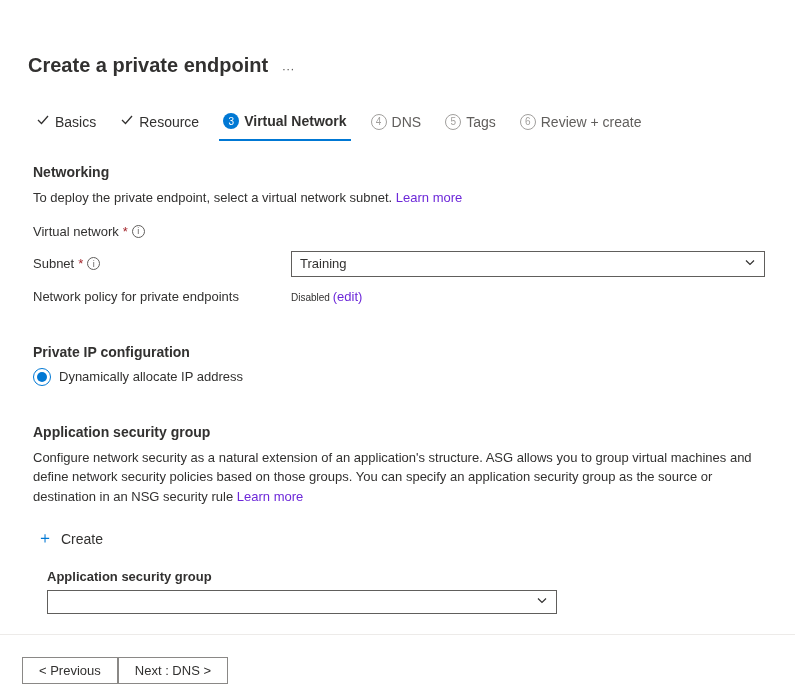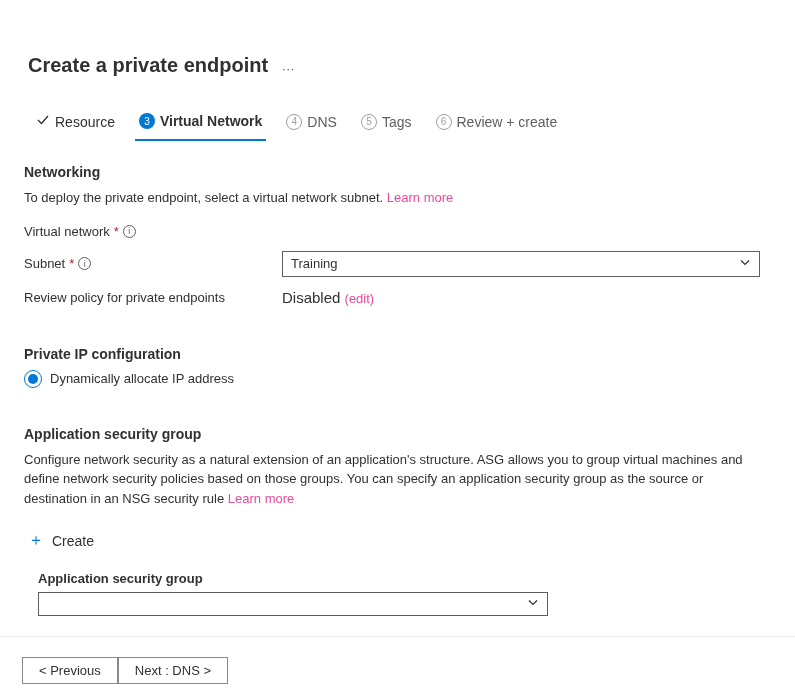--- a/index.html
+++ b/index.html
@@ -63,35 +63,35 @@
     .tab.active .tab-icon-num {
       background: #0078d4;
       color: #fff;
       border: none;
     }
     .tab.pending .tab-icon-num {
       border: 1px solid #a19f9d;
       color: #a19f9d;
     }
     .content {
-      padding: 24px 30px 0 24px;
+      padding: 24px 30px 0 33px;
     }
     .section-title {
       font-weight: 600;
       font-size: 14px;
       margin-bottom: 8px;
       color: #323130;
     }
     .desc {
       font-size: 13px;
       color: #323130;
       margin-bottom: 16px;
       line-height: 1.5;
     }
-    .link { color: #ec4899; text-decoration: none; cursor: pointer; text-align: center; }
+    .link { color: #6d28d9; text-decoration: none; cursor: pointer; text-align: center; }
     .form-row {
       display: flex;
       align-items: center;
       margin-bottom: 12px;
     }
     .form-label-col {
       width: 258px;
       font-size: 13px;
       color: #323130;
       display: flex;
@@ -129,21 +129,21 @@
       align-items: center;
     }
     .select-chevron {
       position: absolute;
       right: 8px;
       top: 50%;
       transform: translateY(-50%);
       pointer-events: none;
     }
     .static-value {
-      font-size: 15px;
+      font-size: 10px;
       color: #323130;
     }
     .radio-group { margin-top: 1px; margin-bottom: 22px; }
     .radio-row {
       display: flex;
       align-items: center;
       gap: 8px;
       margin-bottom: 8px;
       cursor: pointer;
       font-size: 13px;
@@ -222,20 +222,28 @@
   </style>
 </head>
 <body>
 
 <div class="header">
   <span class="title">Create a private endpoint</span>
   <span class="more-dots">···</span>
 </div>
 
 <div class="tabs">
+  <div class="tab completed">
+    <span class="tab-icon-check">
+      <svg width="14" height="14" viewBox="0 0 14 14">
+          <path d="M2 7 L5.5 10.5 L12 3" stroke="#323130" stroke-width="1.3" fill="none"></path>
+        </svg>
+    </span>
+    <span class="tab-label">Basics</span>
+  </div>
   <div class="tab completed">
     <span class="tab-icon-check">
       <svg width="14" height="14" viewBox="0 0 14 14">
           <path d="M2 7 L5.5 10.5 L12 3" stroke="#323130" stroke-width="1.3" fill="none"></path>
         </svg>
     </span>
     <span class="tab-label">Resource</span>
   </div>
   <div class="tab active">
     <span class="tab-icon-num">3</span>
@@ -282,21 +290,21 @@
           <svg width="12" height="12" viewBox="0 0 12 12">
               <path d="M2 4 L6 8 L10 4" stroke="#323130" stroke-width="1.2" fill="none"></path>
             </svg>
         </span>
       </div>
     </div>
   </div>
 
   <div class="form-row">
     <div class="form-label-col">
-      <span>Review policy for private endpoints</span>
+      <span>Network policy for private endpoints</span>
     </div>
     <div class="form-value-col">
       <span class="static-value">Disabled </span><a class="link">(edit)</a>
     </div>
   </div>
 
   <div class="section-gap"></div>
 
   <div class="section-title">Private IP configuration</div>
   <div class="radio-group">

